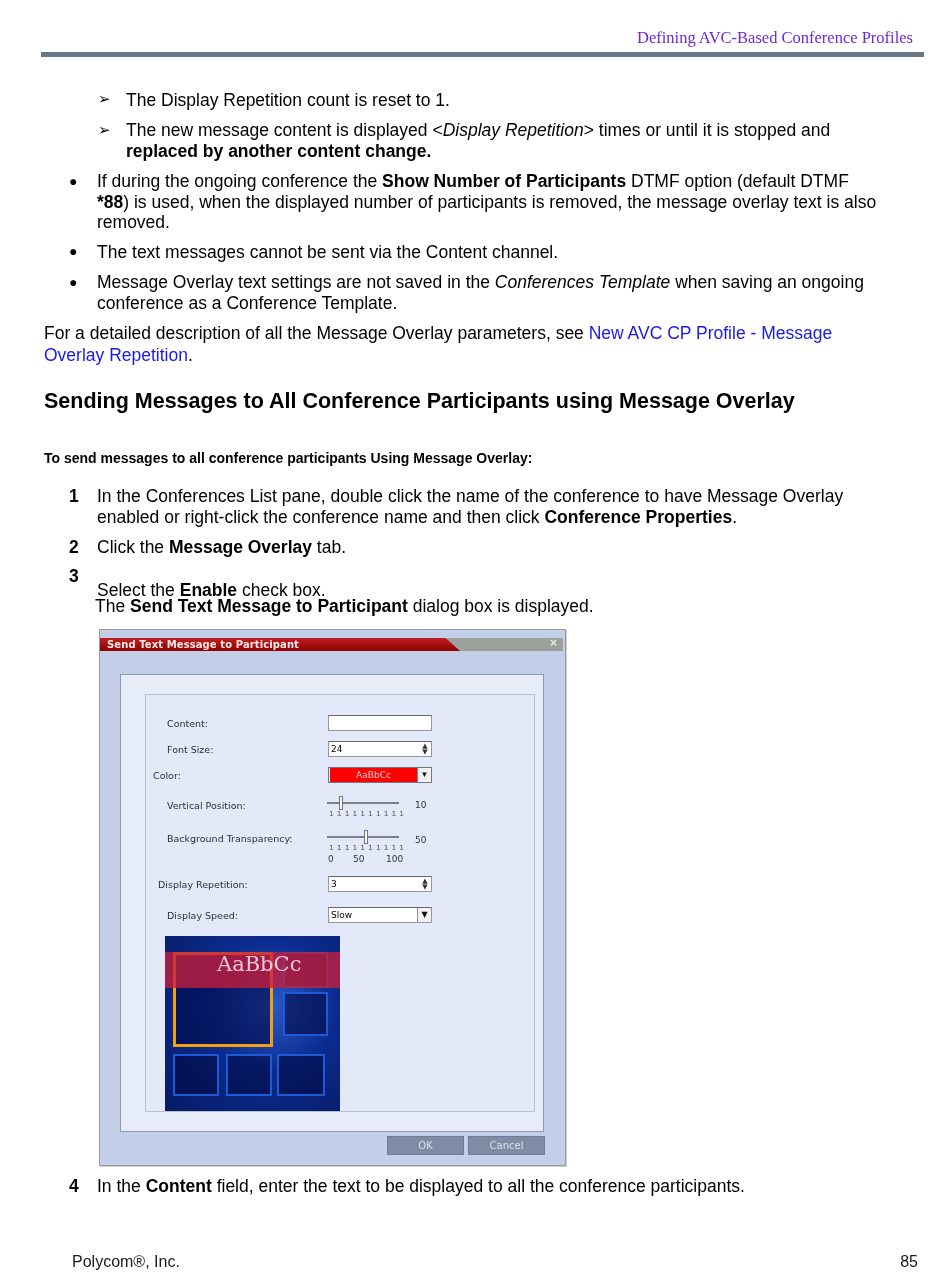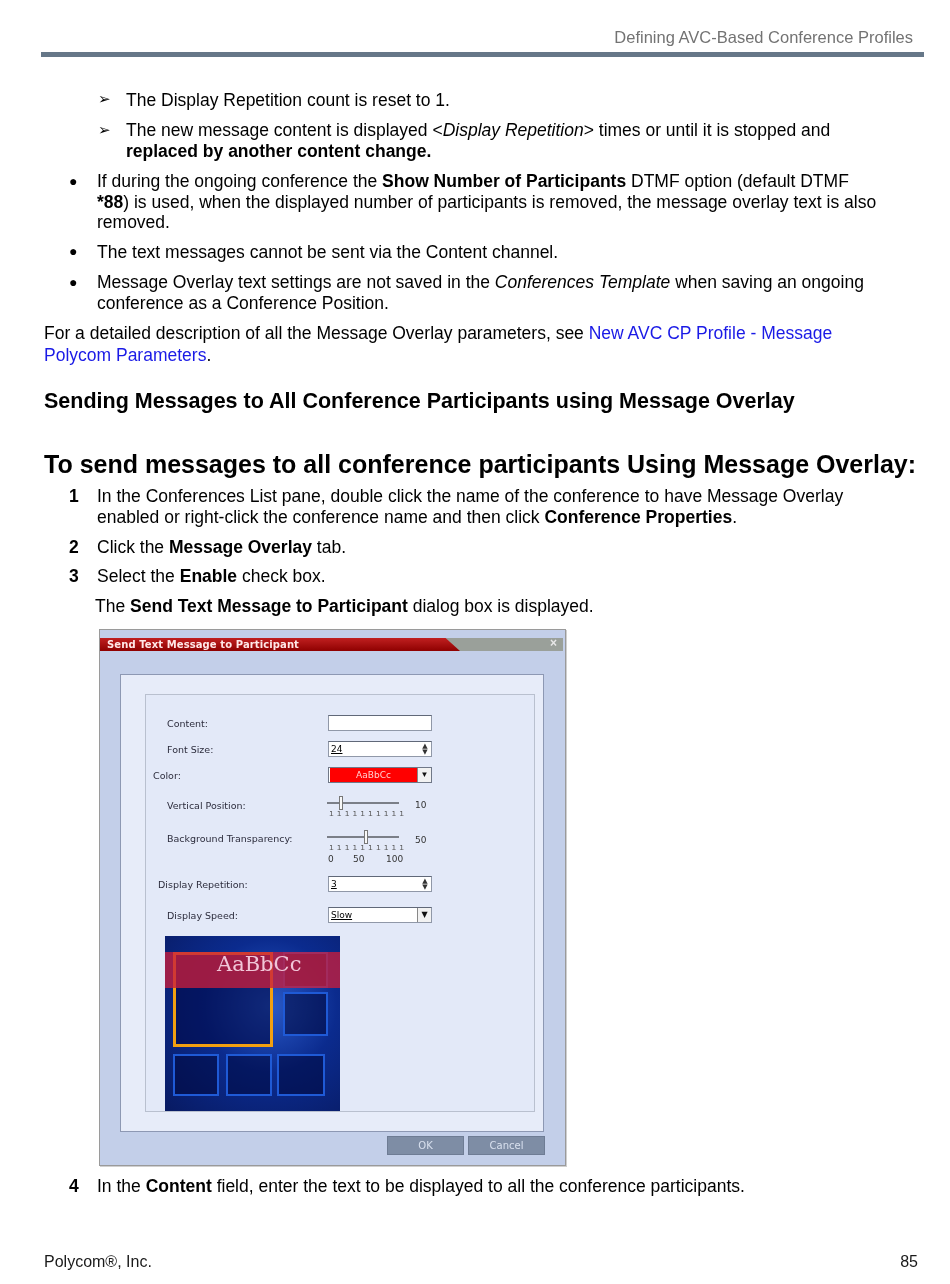--- a/index.html
+++ b/index.html
@@ -1,67 +1,67 @@
 <!DOCTYPE html>
 <html><head>
 <meta charset="utf-8">
 <style>
   html, body { margin: 0; padding: 0; background: #ffffff; }
   body { width: 950px; height: 1284px; position: relative; overflow: hidden;
          font-family: "Liberation Sans", sans-serif; color: #000; }
   .abs { position: absolute; }
-  .hdr-title { right: 37px; top: 28px; font-size: 16.5px; color: #737373; }
+  .hdr-title { right: 37px; top: 28px; font-size: 16.5px; color: #6d28d9; font-family: Liberation Serif, serif; }
   .hdr-rule { left: 41px; top: 52px; width: 883px; height: 5px; background: #667788; }
   .p { font-size: 17.5px; line-height: 21px; }
   .arrow { font-size: 15px; }
   .dot { font-size: 14px; }
   b { font-weight: bold; }
   i { font-style: italic; }
   .link { color: #1a1ae6; }
   .h2 { font-size: 21.5px; font-weight: bold; }
-  .h3 { font-size: 25px; font-weight: bold; }
+  .h3 { font-size: 14px; font-weight: bold; }
   .num { font-weight: bold; font-size: 17.5px; }
 
   
   .dlg { left: 99px; top: 629px; width: 465px; height: 535px; background: #c3cfe9;
          border: 1px solid #9a9a9a; box-shadow: 1px 1px 0 #cfcfcf; }
   .titlebar { left: 0; top: 8px; width: 463px; height: 13px; background: #9aa09a; }
   .titlered { left: 0; top: 8px; width: 360px; height: 13px;
               background: linear-gradient(#c02020, #8e0000);
               clip-path: polygon(0 0, 96% 0, 100% 100%, 0 100%); }
   .titletext { left: 7px; top: 8px; font-size: 10px; line-height: 13px; font-weight: bold;
                color: #ffe8e8; font-family: "DejaVu Sans", sans-serif; letter-spacing: 0.1px; }
   .closex { right: 8px; top: 7px; font-size: 12px; color: #e8e8e8; font-weight: bold; line-height: 13px; }
   .outerpanel { left: 20px; top: 44px; width: 422px; height: 456px; background: #e7ecf9;
                 border: 1px solid #8d98b3; }
   .innerpanel { left: 45px; top: 64px; width: 388px; height: 416px; background: #e3e9f8;
                 border: 1px solid #b9c0cf; }
   .lbl { font-size: 9.5px; color: #2c2c3c; font-family: "DejaVu Sans", sans-serif; }
   .field { background: #fff; border: 1px solid #9098a8; border-top-color: #606878;
            font-size: 9px; font-family: "DejaVu Sans", sans-serif; line-height: 14px; padding-left: 2px;
-           box-sizing: border-box; height: 16px; text-decoration: underline; }
+           box-sizing: border-box; height: 16px; }
   .spin { right: 1px; top: 1px; width: 10px; height: 12px; font-size: 7px; line-height: 6px;
           color: #333; text-align: center; }
   .colorbox { background: #ff0000; color: #ffd0d0; font-size: 9px; text-align: center;
               line-height: 14px; font-family: "DejaVu Sans", sans-serif; }
   .dropbtn { width: 13px; height: 14px; background: #f2f2f2; border-left: 1px solid #888;
              font-size: 8px; line-height: 14px; text-align: center; color: #111; }
   .track { height: 2px; background: #7b7f88; }
   .thumb { width: 4px; height: 14px; background: #f8f8f8; border: 1px solid #777; box-sizing: border-box; }
   .ticks { font-size: 8px; letter-spacing: 3px; color: #555; line-height: 6px; font-family: "DejaVu Sans Mono", monospace; }
   .sval { font-size: 9px; color: #333; font-family: "DejaVu Sans", sans-serif; }
   .preview { left: 65px; top: 306px; width: 175px; height: 175px;
              background: radial-gradient(ellipse at 60% 40%, #2a5ac8 0%, #0b2b8e 45%, #081a62 100%); overflow: hidden; }
   .prev-band { left: 0; top: 16px; width: 175px; height: 36px; background: rgba(200,30,60,0.78); }
   .prev-text { left: 52px; top: 16px; font-family: "DejaVu Serif", serif; font-size: 21px; color: #f1c6d8; }
   .cell { border: 2px solid #1f5ad6; box-sizing: border-box; background: rgba(0,8,60,0.55); }
   .cell-sel { border: 3px solid #f2a010; box-sizing: border-box; }
   .btn { height: 17px; background: #7e8da5; color: #d8e0ee; font-size: 10px; text-align: center;
          line-height: 17px; font-family: "DejaVu Sans", sans-serif; border: 1px solid #6e7c94; }
-  .footer { font-size: 16px; color: #1a1a1a; }
+  .footer { font-size: 16px; color: #1a1a1a; margin-left: 28px; }
 </style>
 </head>
 <body>
 
 <div class="abs hdr-title">Defining AVC-Based Conference Profiles</div>
 <div class="abs hdr-rule"></div>
 
 <div class="abs arrow" style="left:98px;top:90px;">➢</div>
 <div class="abs p" style="left:126px;top:90px;">The Display Repetition count is reset to 1.</div>
 
@@ -72,37 +72,37 @@
 <div class="abs dot" style="left:69px;top:173px;">●</div>
 <div class="abs p" style="left:97px;top:171px;"><span>If during the ongoing conference the </span><b>Show Number of Participants</b><span> DTMF option (default DTMF</span></div>
 <div class="abs p" style="left:97px;top:192px;"><b>*88</b><span>) is used, when the displayed number of participants is removed, the message overlay text is also</span></div>
 <div class="abs p" style="left:97px;top:212px;">removed.</div>
 
 <div class="abs dot" style="left:69px;top:243px;">●</div>
 <div class="abs p" style="left:97px;top:242px;">The text messages cannot be sent via the Content channel.</div>
 
 <div class="abs dot" style="left:69px;top:274px;">●</div>
 <div class="abs p" style="left:97px;top:272px;"><span>Message Overlay text settings are not saved in the </span><i>Conferences Template</i><span> when saving an ongoing</span></div>
-<div class="abs p" style="left:97px;top:293px;">conference as a Conference Position.</div>
+<div class="abs p" style="left:97px;top:293px;">conference as a Conference Template.</div>
 
 <div class="abs p" style="left:44px;top:323px;"><span>For a detailed description of all the Message Overlay parameters, see </span><span class="link">New AVC CP Profile - Message</span></div>
-<div class="abs p" style="left:44px;top:345px;"><span class="link">Polycom Parameters</span><span>.</span></div>
+<div class="abs p" style="left:44px;top:345px;"><span class="link">Overlay Repetition</span><span>.</span></div>
 
 <div class="abs h2" style="left:44px;top:389px;">Sending Messages to All Conference Participants using Message Overlay</div>
 <div class="abs h3" style="left:44px;top:450px;">To send messages to all conference participants Using Message Overlay:</div>
 
 <div class="abs num" style="left:69px;top:486px;">1</div>
 <div class="abs p" style="left:97px;top:486px;">In the Conferences List pane, double click the name of the conference to have Message Overlay</div>
 <div class="abs p" style="left:97px;top:507px;"><span>enabled or right-click the conference name and then click </span><b>Conference Properties</b><span>.</span></div>
 
 <div class="abs num" style="left:69px;top:537px;">2</div>
 <div class="abs p" style="left:97px;top:537px;"><span>Click the </span><b>Message Overlay</b><span> tab.</span></div>
 
 <div class="abs num" style="left:69px;top:566px;">3</div>
-<div class="abs p" style="left:97px;top:566px;"><span>Select the </span><b>Enable</b><span> check box.</span></div>
+<div class="abs p" style="left:97px;top:580px;"><span>Select the </span><b>Enable</b><span> check box.</span></div>
 
 <div class="abs p" style="left:95px;top:596px;"><span>The </span><b>Send Text Message to Participant</b><span> dialog box is displayed.</span></div>
 
 <div class="abs dlg">
   <div class="abs titlebar"></div>
   <div class="abs titlered"></div>
   <div class="abs titletext">Send Text Message to Participant</div>
   <div class="abs closex">×</div>
 
   <div class="abs outerpanel"></div>

